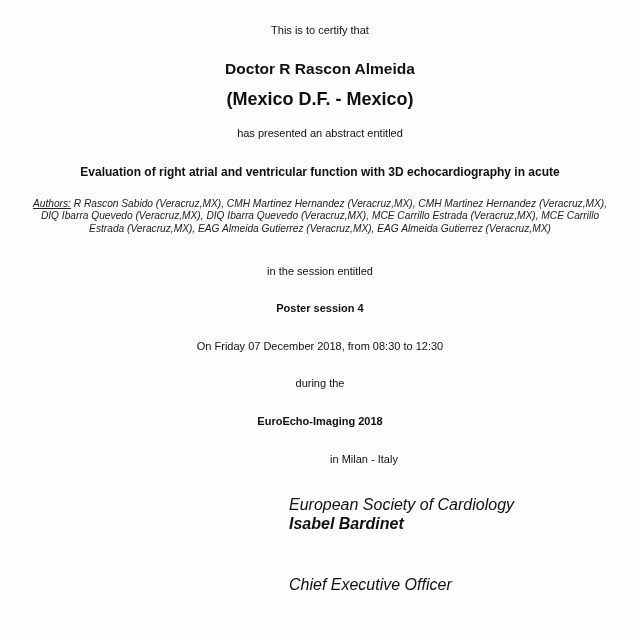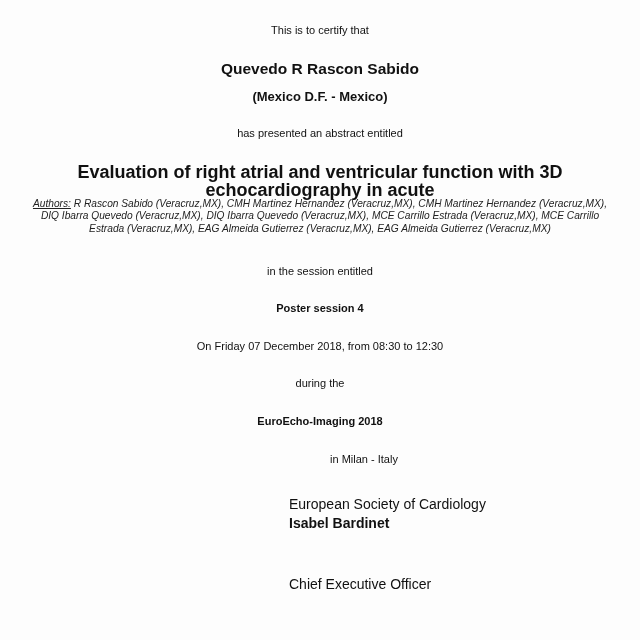--- a/index.html
+++ b/index.html
@@ -18,56 +18,57 @@
     .line {
       position: absolute;
       left: 0;
       width: 640px;
       text-align: center;
       white-space: nowrap;
     }
     .normal { font-size: 11px; }
     .bold { font-weight: bold; }
     .name { font-size: 15.5px; }
-    .loc { font-size: 13px; }
+    .loc { font-size: 18px; }
     .abstract-title {
       position: absolute;
       left: 40px;
       width: 560px;
       text-align: center;
       font-weight: bold;
-      font-size: 18px;
+      font-size: 12px;
       line-height: 18px;
     }
     .authors {
       position: absolute;
       left: 30px;
       width: 580px;
       text-align: center;
       font-style: italic;
       font-size: 10.2px;
       line-height: 12.4px;
       color: #222;
     }
     .authors .label { text-decoration: underline; text-align: right; }
     .sig {
       position: absolute;
       left: 289px;
-      font-size: 14px;
+      font-size: 16px;
       line-height: 13px;
       white-space: nowrap;
+      font-style: italic;
     }
   </style>
 </head>
 <body>
 
 <div>
   <div class="line normal" style="top:24px;">This is to certify that</div>
 
-  <div class="line bold name" style="top:60px;">Quevedo R Rascon Sabido</div>
+  <div class="line bold name" style="top:60px;">Doctor R Rascon Almeida</div>
 
   <div class="line bold loc" style="top:89px;">(Mexico D.F. - Mexico)</div>
 
   <div class="line normal" style="top:127px;">has presented an abstract entitled</div>
 
   <div class="abstract-title" style="top:163px;">
     <div>Evaluation of right atrial and ventricular function with 3D echocardiography in acute</div>
   </div>
 
   <div class="authors" style="top:198px;"><span class="label">Authors:</span><span> R Rascon Sabido (Veracruz,MX), CMH Martinez Hernandez (Veracruz,MX), CMH Martinez Hernandez (Veracruz,MX), DIQ Ibarra Quevedo (Veracruz,MX), DIQ Ibarra Quevedo (Veracruz,MX), MCE Carrillo Estrada (Veracruz,MX), MCE Carrillo Estrada (Veracruz,MX), EAG Almeida Gutierrez (Veracruz,MX), EAG Almeida Gutierrez (Veracruz,MX)</span></div>

